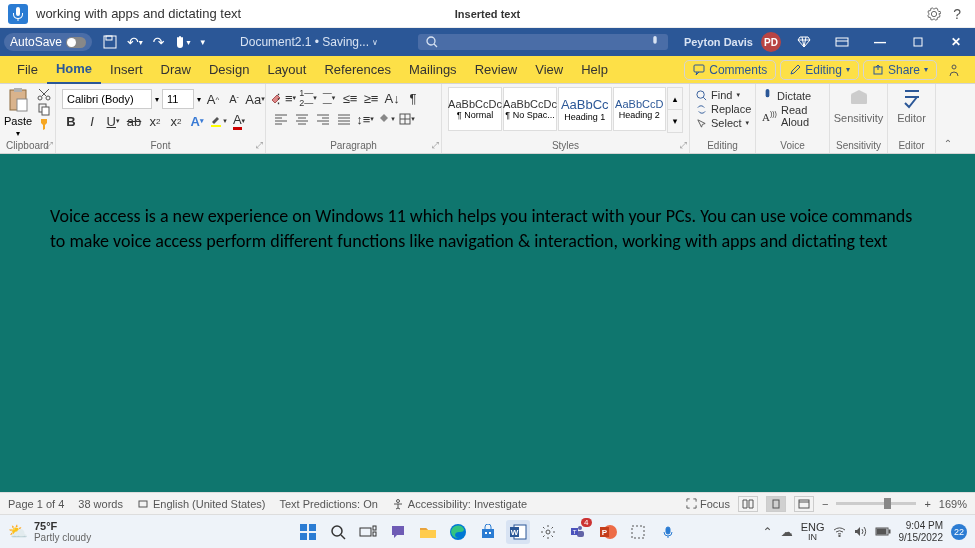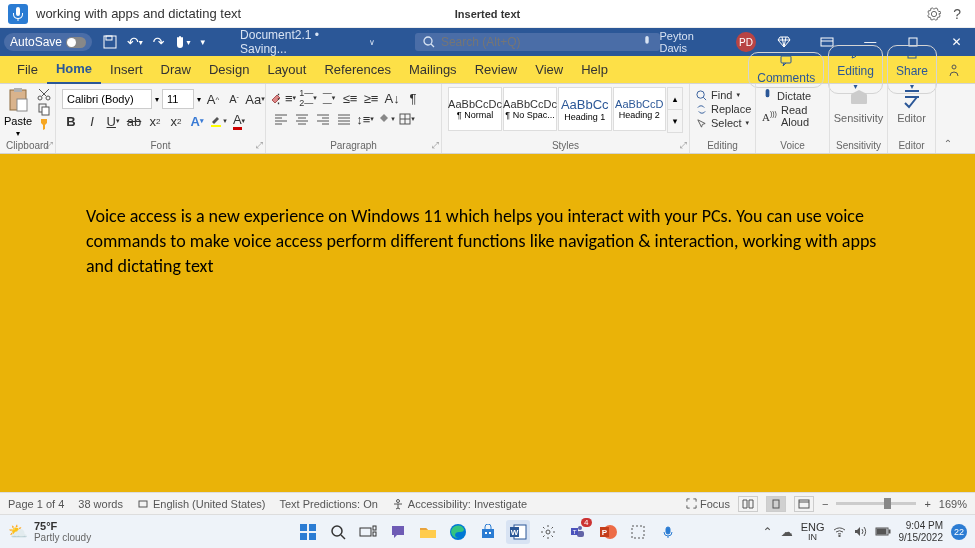--- a/index.html
+++ b/index.html
@@ -16,31 +16,31 @@
 
 
 .title-bar { height: 28px; background: #2b5797; display: flex; align-items: center; color: #fff; font-size: 12px; padding: 0 4px; }
 .autosave { background: #4a6da7; padding: 2px 6px; border-radius: 10px; display: flex; align-items: center; gap: 4px; margin-right: 6px; }
 .toggle-off { width: 20px; height: 11px; background: #888; border-radius: 6px; position: relative; }
 .toggle-off::after { content: ""; width: 9px; height: 9px; background: #fff; border-radius: 50%; position: absolute; left: 1px; top: 1px; }
 .qat-btn { padding: 0 5px; color: #fff; font-size: 14px; display: flex; align-items: center; }
 .doc-name { margin-left: 30px; color: #d8e3f3; }
 .search-box { margin-left: 40px; background: #4a6da7; border-radius: 3px; padding: 2px 8px; display: flex; align-items: center; width: 250px; gap: 6px; }
 .search-box input { background: transparent; border: none; color: #d8e3f3; outline: none; font-size: 12px; flex: 1; }
-.title-right { margin-left: auto; display: flex; align-items: center; gap: 14px; }
+.title-right { margin-left: auto; display: flex; align-items: center; gap: 8px; font-weight: bold; }
 .user-name { color: #d8e3f3; font-size: 11px; }
 .user-badge { width: 20px; height: 20px; background: #b84444; border-radius: 50%; display: flex; align-items: center; justify-content: center; font-size: 10px; color: #fff; }
 .win-btn { width: 30px; height: 28px; display: flex; align-items: center; justify-content: center; color: #fff; }
 
 
 .ribbon-tabs { height: 28px; background: #fde047; border-bottom: 1px solid #d4d4d4; display: flex; align-items: center; padding: 0 8px; font-size: 13px; }
 .tab { padding: 0 9px; height: 28px; display: flex; align-items: center; color: #333; cursor: pointer; }
 .tab.active { font-weight: 600; border-bottom: 2px solid #2b5797; color: #2b5797; }
 .ribbon-right { margin-left: auto; display: flex; align-items: center; gap: 4px; }
-.comments-btn, .editing-btn, .share-btn { padding: 2px 8px; border: 1px solid #d4d4d4; border-radius: 10px; display: flex; align-items: center; gap: 4px; color: #2b5797; font-size: 12px; flex-direction: column; }
+.comments-btn, .editing-btn, .share-btn { padding: 2px 8px; border: 1px solid #d4d4d4; border-radius: 5px; display: flex; align-items: center; gap: 4px; color: #2b5797; font-size: 12px; }
 
 
 .ribbon { height: 70px; background: #f5f5f5; border-bottom: 1px solid #d4d4d4; display: flex; }
 .ribbon-group { border-right: 1px solid #e0e0e0; padding: 3px 6px; display: flex; flex-direction: column; position: relative; }
 .group-label { font-size: 10px; color: #666; text-align: center; position: absolute; bottom: 2px; left: 0; right: 0; }
 .group-body { flex: 1; display: flex; align-items: flex-start; gap: 2px; }
 
 .paste-group { align-items: center; }
 .paste-btn { display: flex; flex-direction: column; align-items: center; font-size: 11px; gap: 2px; }
 .clipboard-icons { display: flex; flex-direction: column; gap: 1px; margin-left: 3px; }
@@ -63,21 +63,21 @@
 .editing-group .group-body, .voice-group .group-body { flex-direction: column; gap: 2px; padding-top: 2px; }
 .edit-item { display: flex; align-items: center; gap: 4px; font-size: 11px; color: #333; }
 
 .sens-group, .editor-group { align-items: center; }
 .big-btn { display: flex; flex-direction: column; align-items: center; justify-content: center; gap: 3px; font-size: 11px; color: #666; width: 50px; }
 
 .launcher { position: absolute; right: 2px; bottom: 2px; font-size: 9px; color: #888; }
 .collapse-ribbon { width: 24px; display: flex; align-items: flex-end; justify-content: center; padding-bottom: 4px; }
 
 
-.document { height: 338px; background: #eab308; padding: 50px 86px; overflow: hidden; }
+.document { height: 338px; background: #0f766e; padding: 50px 50px; overflow: hidden; }
 .doc-text { font-size: 18px; line-height: 1.4; font-family: Calibri, sans-serif; color: #000; }
 
 
 .status-bar { height: 22px; background: #f3f3f3; border-top: 1px solid #ddd; display: flex; align-items: center; padding: 8px 8px; font-size: 11px; color: #555; gap: 14px; }
 .status-right { margin-left: auto; display: flex; align-items: center; gap: 8px; }
 .view-btn { width: 20px; height: 16px; border: 1px solid #ccc; display: flex; align-items: center; justify-content: center; font-size: 9px; }
 .zoom-slider { width: 80px; height: 3px; background: #ccc; position: relative; }
 .zoom-slider::after { content: ""; width: 7px; height: 11px; background: #888; position: absolute; left: 48px; top: -4px; }
 
 
@@ -133,21 +133,20 @@
       <span style="font-size:8px">▾</span>
     </span>
   <span class="qat-btn" style="font-size:9px">▾</span>
   <span class="doc-name">Document2.1 • Saving...</span>
   <span style="font-size:8px;color:#d8e3f3;margin-left:3px">∨</span>
   <div class="search-box">
     <svg width="12" height="12" viewBox="0 0 12 12" fill="none" stroke="#d8e3f3" stroke-width="1.3">
         <circle cx="5" cy="5" r="4"></circle>
         <line x1="8" y1="8" x2="11" y2="11"></line>
       </svg>
-    <input placeholder="Search (Alt+Q)" style="">
     <svg width="10" height="12" viewBox="0 0 10 14" fill="#d8e3f3" style="margin-left:auto">
         <path d="M5 0a2 2 0 00-2 2v5a2 2 0 004 0V2a2 2 0 00-2-2z"></path>
       </svg>
   </div>
   <div class="title-right">
     <span class="user-name">Peyton Davis</span>
     <span class="user-badge">PD</span>
     <span class="win-btn">
         <svg width="14" height="12" viewBox="0 0 14 12" fill="none" stroke="#fff">
           <path d="M3 1h8l2 3-6 7-6-7z M1 4h12 M5 1l2 10 2-10"></path>

